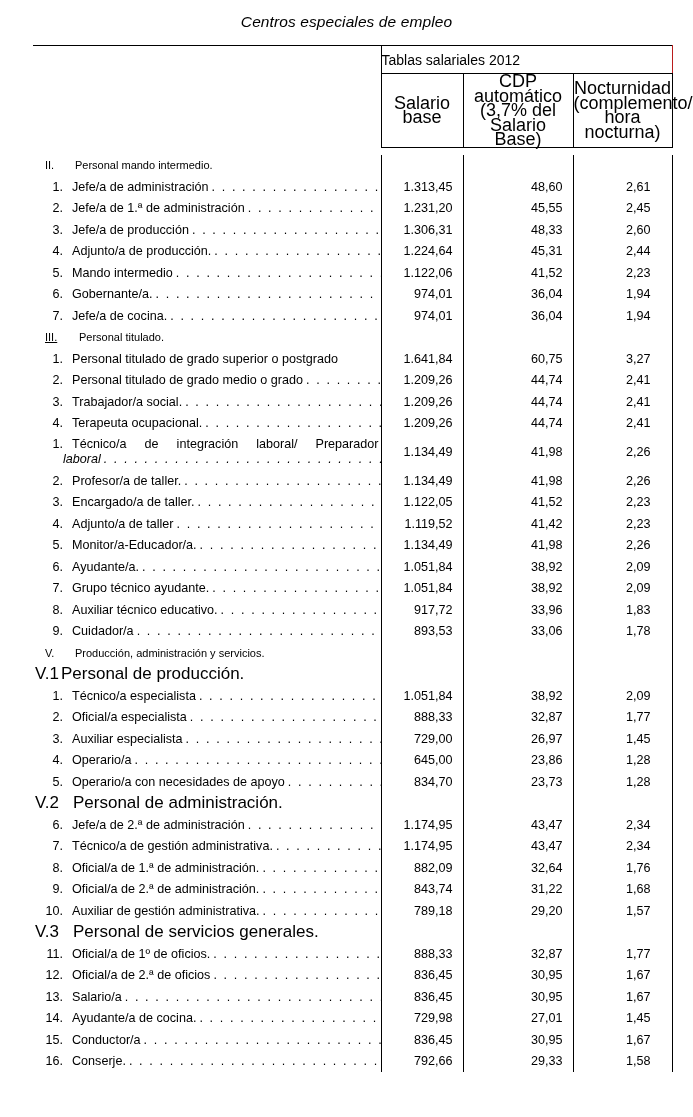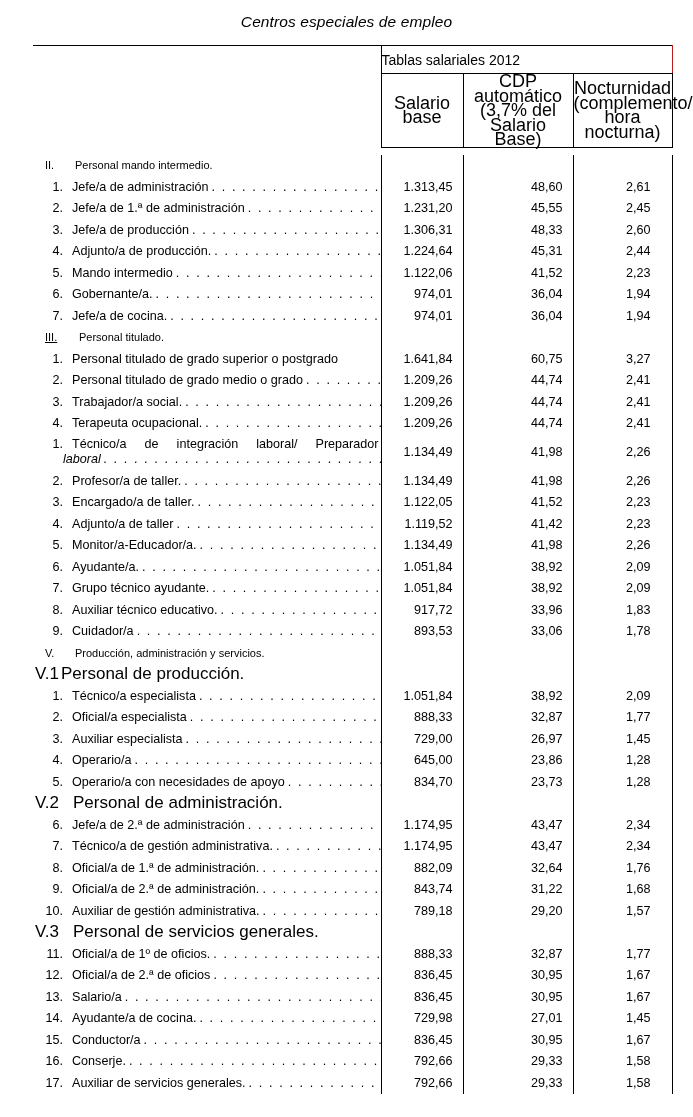--- a/index.html
+++ b/index.html
@@ -711,29 +711,17 @@
               <div class="lbl-inner">
                 <span class="idx">16.</span>
                 <span class="nm">Conserje.</span>
                 <span class="leader"></span>
               </div>
             </td>
             <td class="num">792,66</td>
             <td class="num">29,33</td>
             <td class="num noc">1,58</td>
           </tr>
-          <tr class="brow">
-            <td class="lbl">
-              <div class="lbl-inner">
-                <span class="idx">17.</span>
-                <span class="nm">Auxiliar de servicios generales.</span>
-                <span class="leader"></span>
-              </div>
-            </td>
-            <td class="num">792,66</td>
-            <td class="num">29,33</td>
-            <td class="num noc">1,58</td>
-          </tr>
         </tbody>
     </table>
   </div>
 
 </div>
 
 </body></html>

